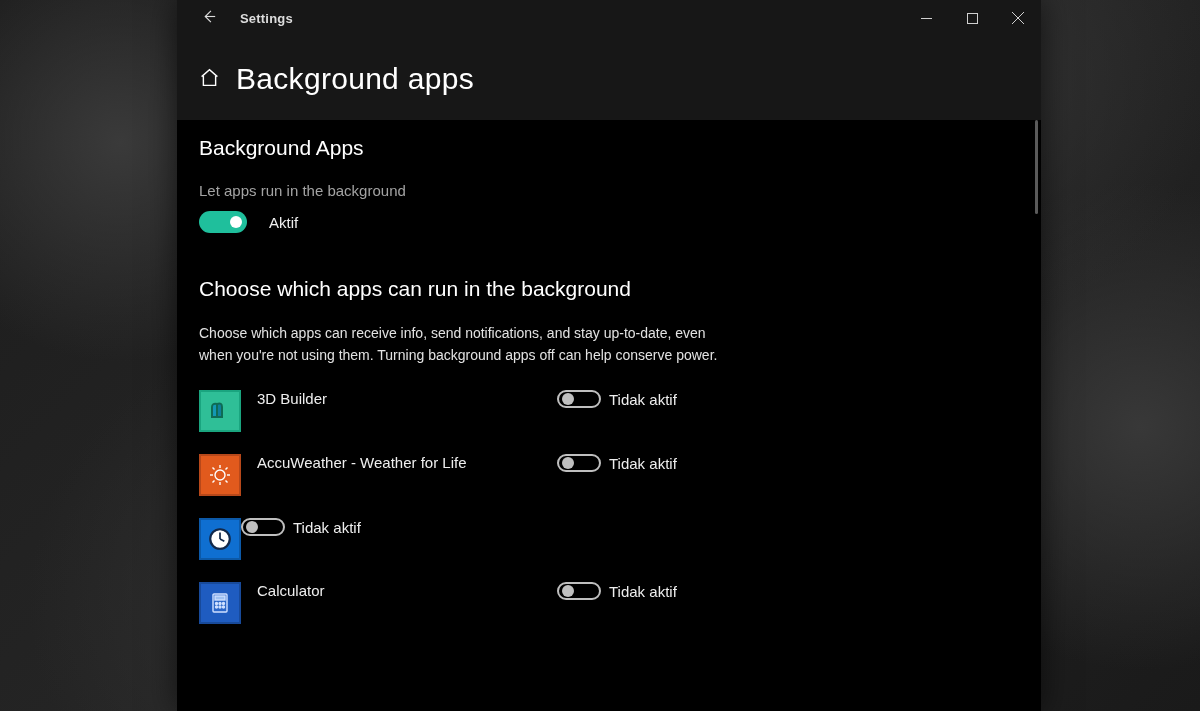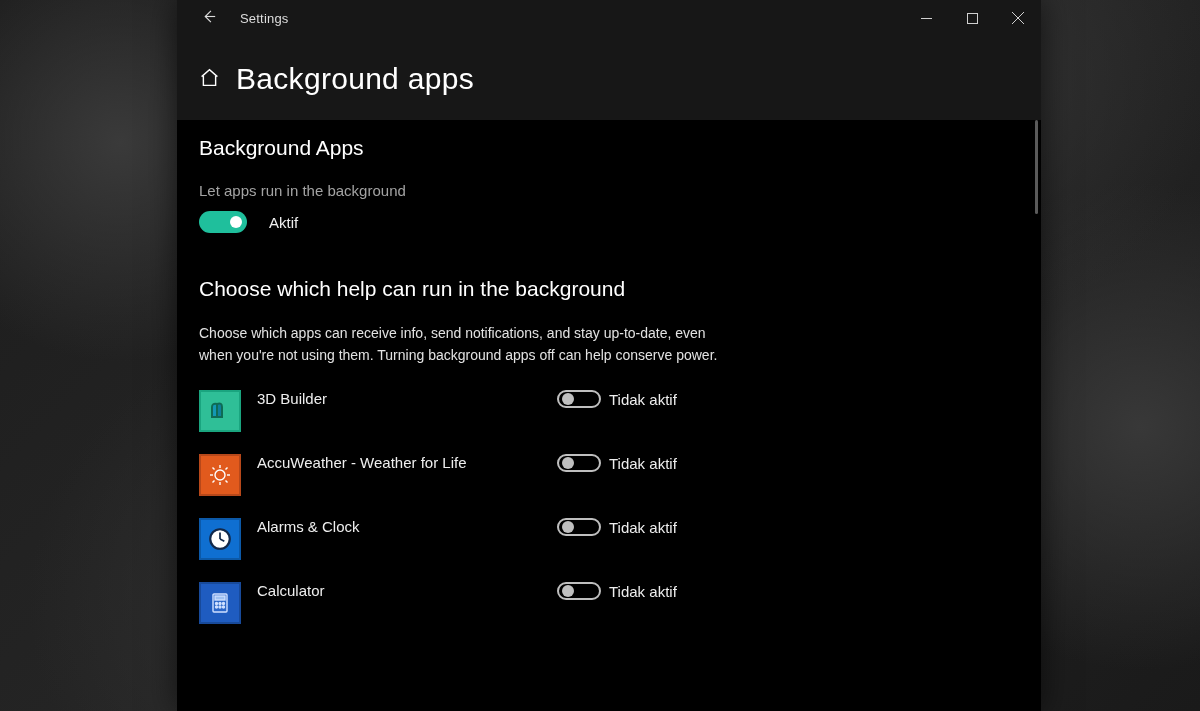--- a/index.html
+++ b/index.html
@@ -47,20 +47,21 @@
     display: flex;
     align-items: center;
     color: #ddd;
     font-size: 13px;
   }
   .tb-left {
     display: flex;
     align-items: center;
     gap: 22px;
     padding-left: 24px;
+    font-weight: bold;
   }
   .tb-back svg { width: 17px; height: 17px; }
   .tb-title { font-size: 13px; letter-spacing: .2px; }
   .tb-spacer { flex: 1; }
   .tb-btn {
     width: 46px;
     height: 36px;
     display: flex;
     align-items: center;
     justify-content: center;
@@ -263,21 +264,21 @@
         <div class="section-h">Background Apps</div>
 
         <div class="setting-label">Let apps run in the background</div>
         <div class="toggle-row">
           <div class="toggle on">
             <div class="knob"></div>
           </div>
           <div class="toggle-text">Aktif</div>
         </div>
 
-        <div class="section-h">Choose which help can run in the background</div>
+        <div class="section-h">Choose which apps can run in the background</div>
         <div class="desc">Choose which apps can receive info, send notifications, and stay up-to-date, even when you're not using them. Turning background apps off can help conserve power.</div>
 
         <div class="app-row">
           <div class="app-icon builder">
             <svg width="24" height="24" viewBox="0 0 24 24" fill="none" stroke="#0e6b54" stroke-width="2">
               <path d="M4 18 L4 8 Q4 4 9 5 L9 18 Z" fill="#1398b5"></path>
               <path d="M9 18 L9 5 Q14 3 14 8 L14 18 Z" fill="#0f7f99"></path>
             </svg>
           </div>
           <div class="app-name">3D Builder</div>
@@ -316,21 +317,20 @@
 
         <div class="app-row">
           <div class="app-icon alarm">
             <svg width="26" height="26" viewBox="0 0 24 24">
               <circle cx="12" cy="12" r="9" fill="#fff" stroke="#0a4a8c" stroke-width="1"></circle>
               <circle cx="12" cy="12" r="9" fill="none" stroke="#13294a" stroke-width="2"></circle>
               <line x1="12" y1="12" x2="12" y2="6" stroke="#13294a" stroke-width="1.6"></line>
               <line x1="12" y1="12" x2="16" y2="14" stroke="#13294a" stroke-width="1.6"></line>
             </svg>
           </div>
-          <div class="app-name">Alarms &amp; Clock</div>
           <div class="app-toggle-col">
             <div class="toggle off">
               <div class="knob"></div>
             </div>
             <div class="toggle-text">Tidak aktif</div>
           </div>
         </div>
 
         <div class="app-row">
           <div class="app-icon calc">

